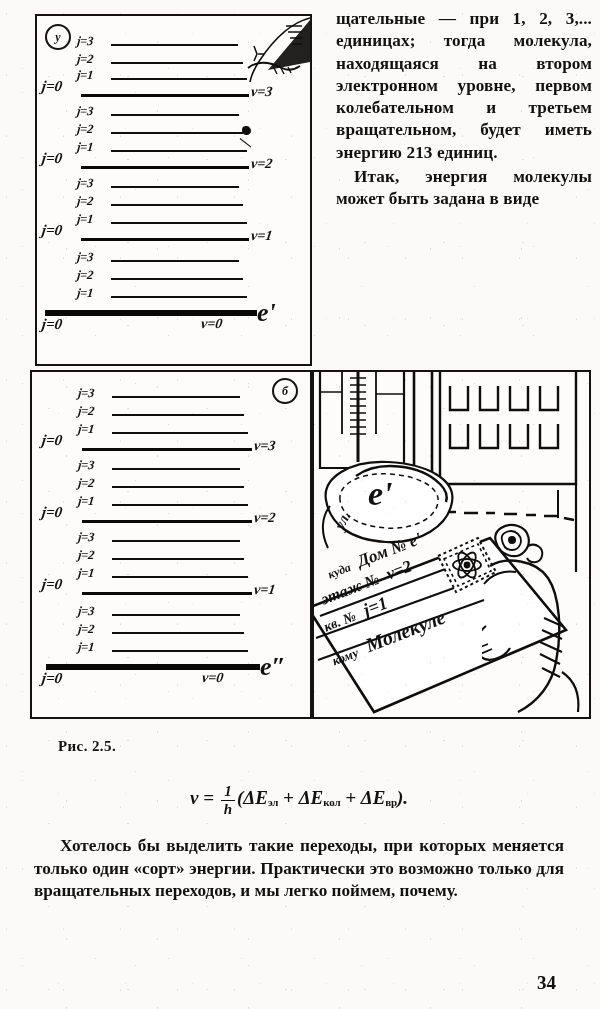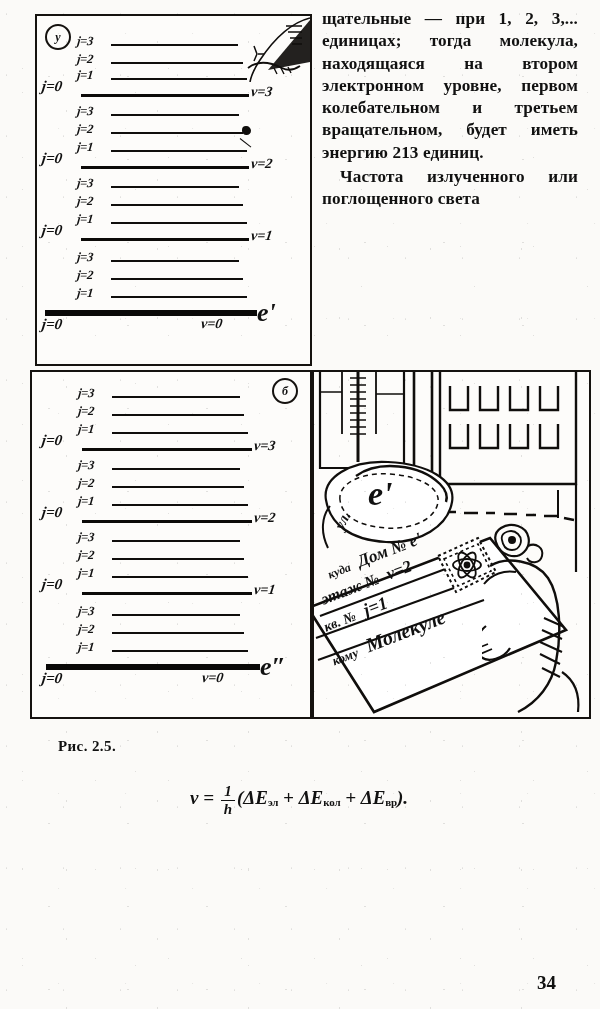--- a/index.html
+++ b/index.html
@@ -55,21 +55,21 @@
   .dotstem{position:absolute;width:14px;height:0;border-top:1.6px solid #100e0c;
     transform:rotate(38deg);transform-origin:left center;}
 
   
   .doodle{position:absolute;right:0;top:0;width:86px;height:66px;overflow:hidden;}
 
   .caption{position:absolute;left:58px;top:738px;font-size:15px;font-weight:bold;
     font-family:"Liberation Serif",serif;letter-spacing:.4px;}
 
   
-  #rightcol{position:absolute;left:322px;top:8px;width:256px;}
+  #rightcol{position:absolute;left:336px;top:8px;width:256px;}
   #rightcol p{margin:0;font-size:17.2px;line-height:1.295;font-weight:bold;
     text-align:justify;text-justify:inter-word;letter-spacing:.1px;
     font-family:"Liberation Serif",serif;}
   #rightcol p.ind{text-indent:18px;margin-top:2px;}
   .formula-c{margin:9px 0 7px 0;text-align:center;font-size:17px;font-weight:bold;
     font-style:italic;font-family:"Liberation Serif",serif;}
   .sub{font-size:11px;vertical-align:-.22em;font-style:normal;font-weight:bold;letter-spacing:-.2px;}
 
   
   #bottom{position:absolute;left:34px;top:770px;width:530px;}
@@ -316,33 +316,34 @@
         <path d="M80 150 C92 158 98 172 96 190" fill="none" stroke="#100e0c" stroke-width="2.2"></path>
       </svg>
     </div>
   </div>
 
   <div class="caption">Рис. 2.5.</div>
 </div>
 
 <div id="rightcol">
   <p>щательные — при 1, 2, 3,... единицах; тогда молекула, находящаяся на втором электронном уровне, первом колебательном и третьем вращательном, будет иметь энергию 213 единиц.</p>
-
-
-  <p class="ind">Частота   излученного или поглощенного света</p>
+  <p class="ind">Итак, энергия молекулы может быть задана в виде</p>
+
+
 </div>
 
 <div id="bottom">
 
   <div class="bigformula">
     <span>ν</span>
     <span>=</span>
     <span class="frac">
       <span class="num">1</span>
       <span class="den">h</span>
     </span><span>(Δ</span><span>E</span><span class="sub">эл</span><span> + Δ</span><span>E</span><span class="sub">кол</span><span> + Δ</span><span>E</span><span class="sub">вр</span><span>).</span>
   </div>
 
+  <p class="ind">Хотелось бы выделить такие переходы, при которых меняется только один «сорт» энергии. Практически это возможно только для вращательных переходов, и мы легко поймем, почему.</p>
 </div>
 
 <div class="pageno">34</div>
 
 <div class="grain"></div>
 
 </body></html>

